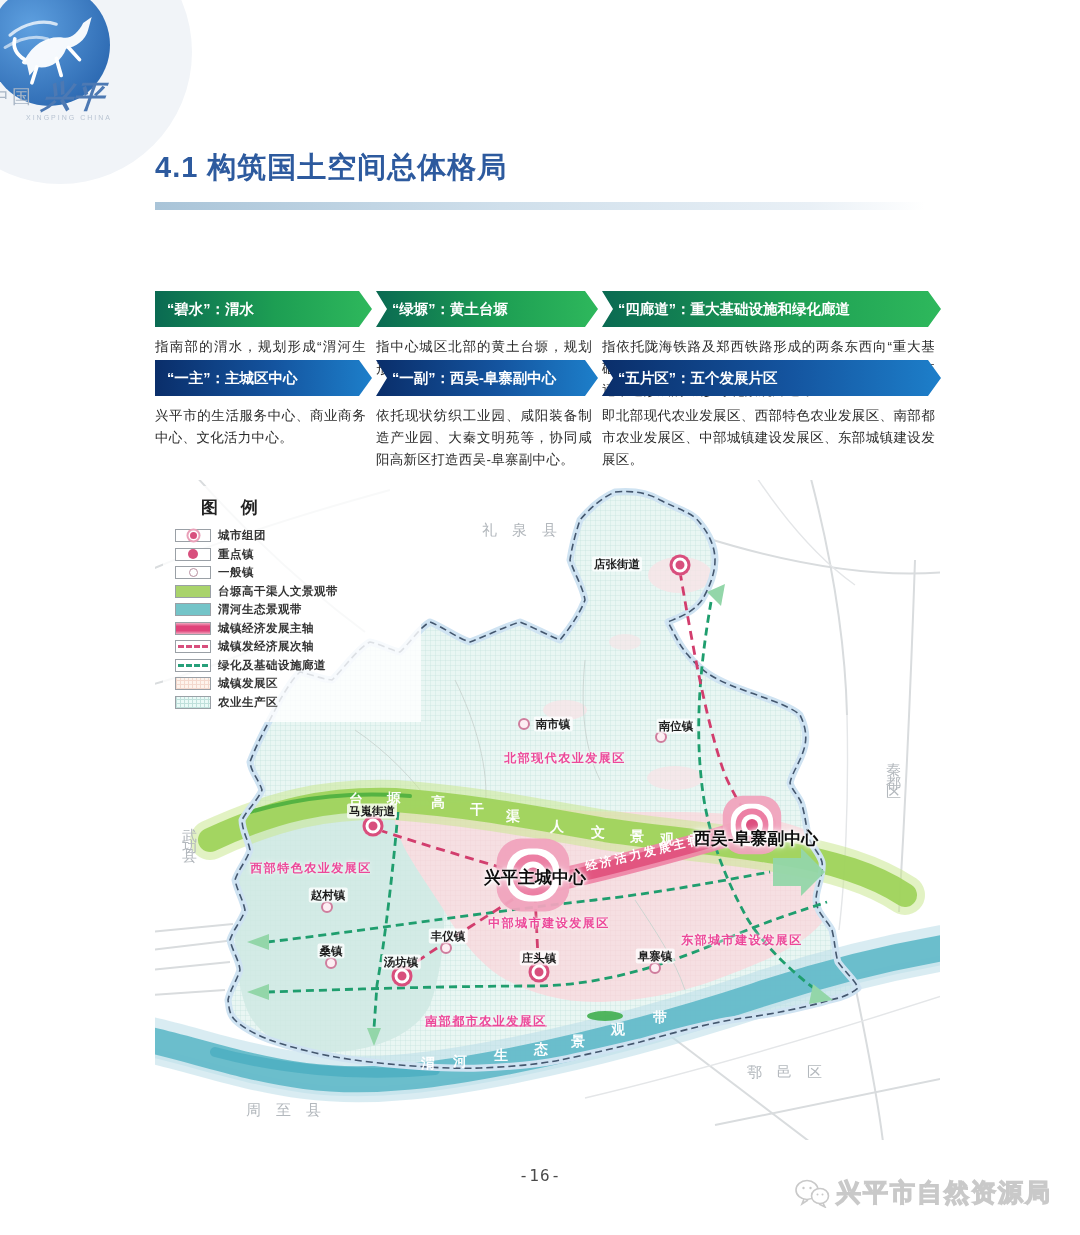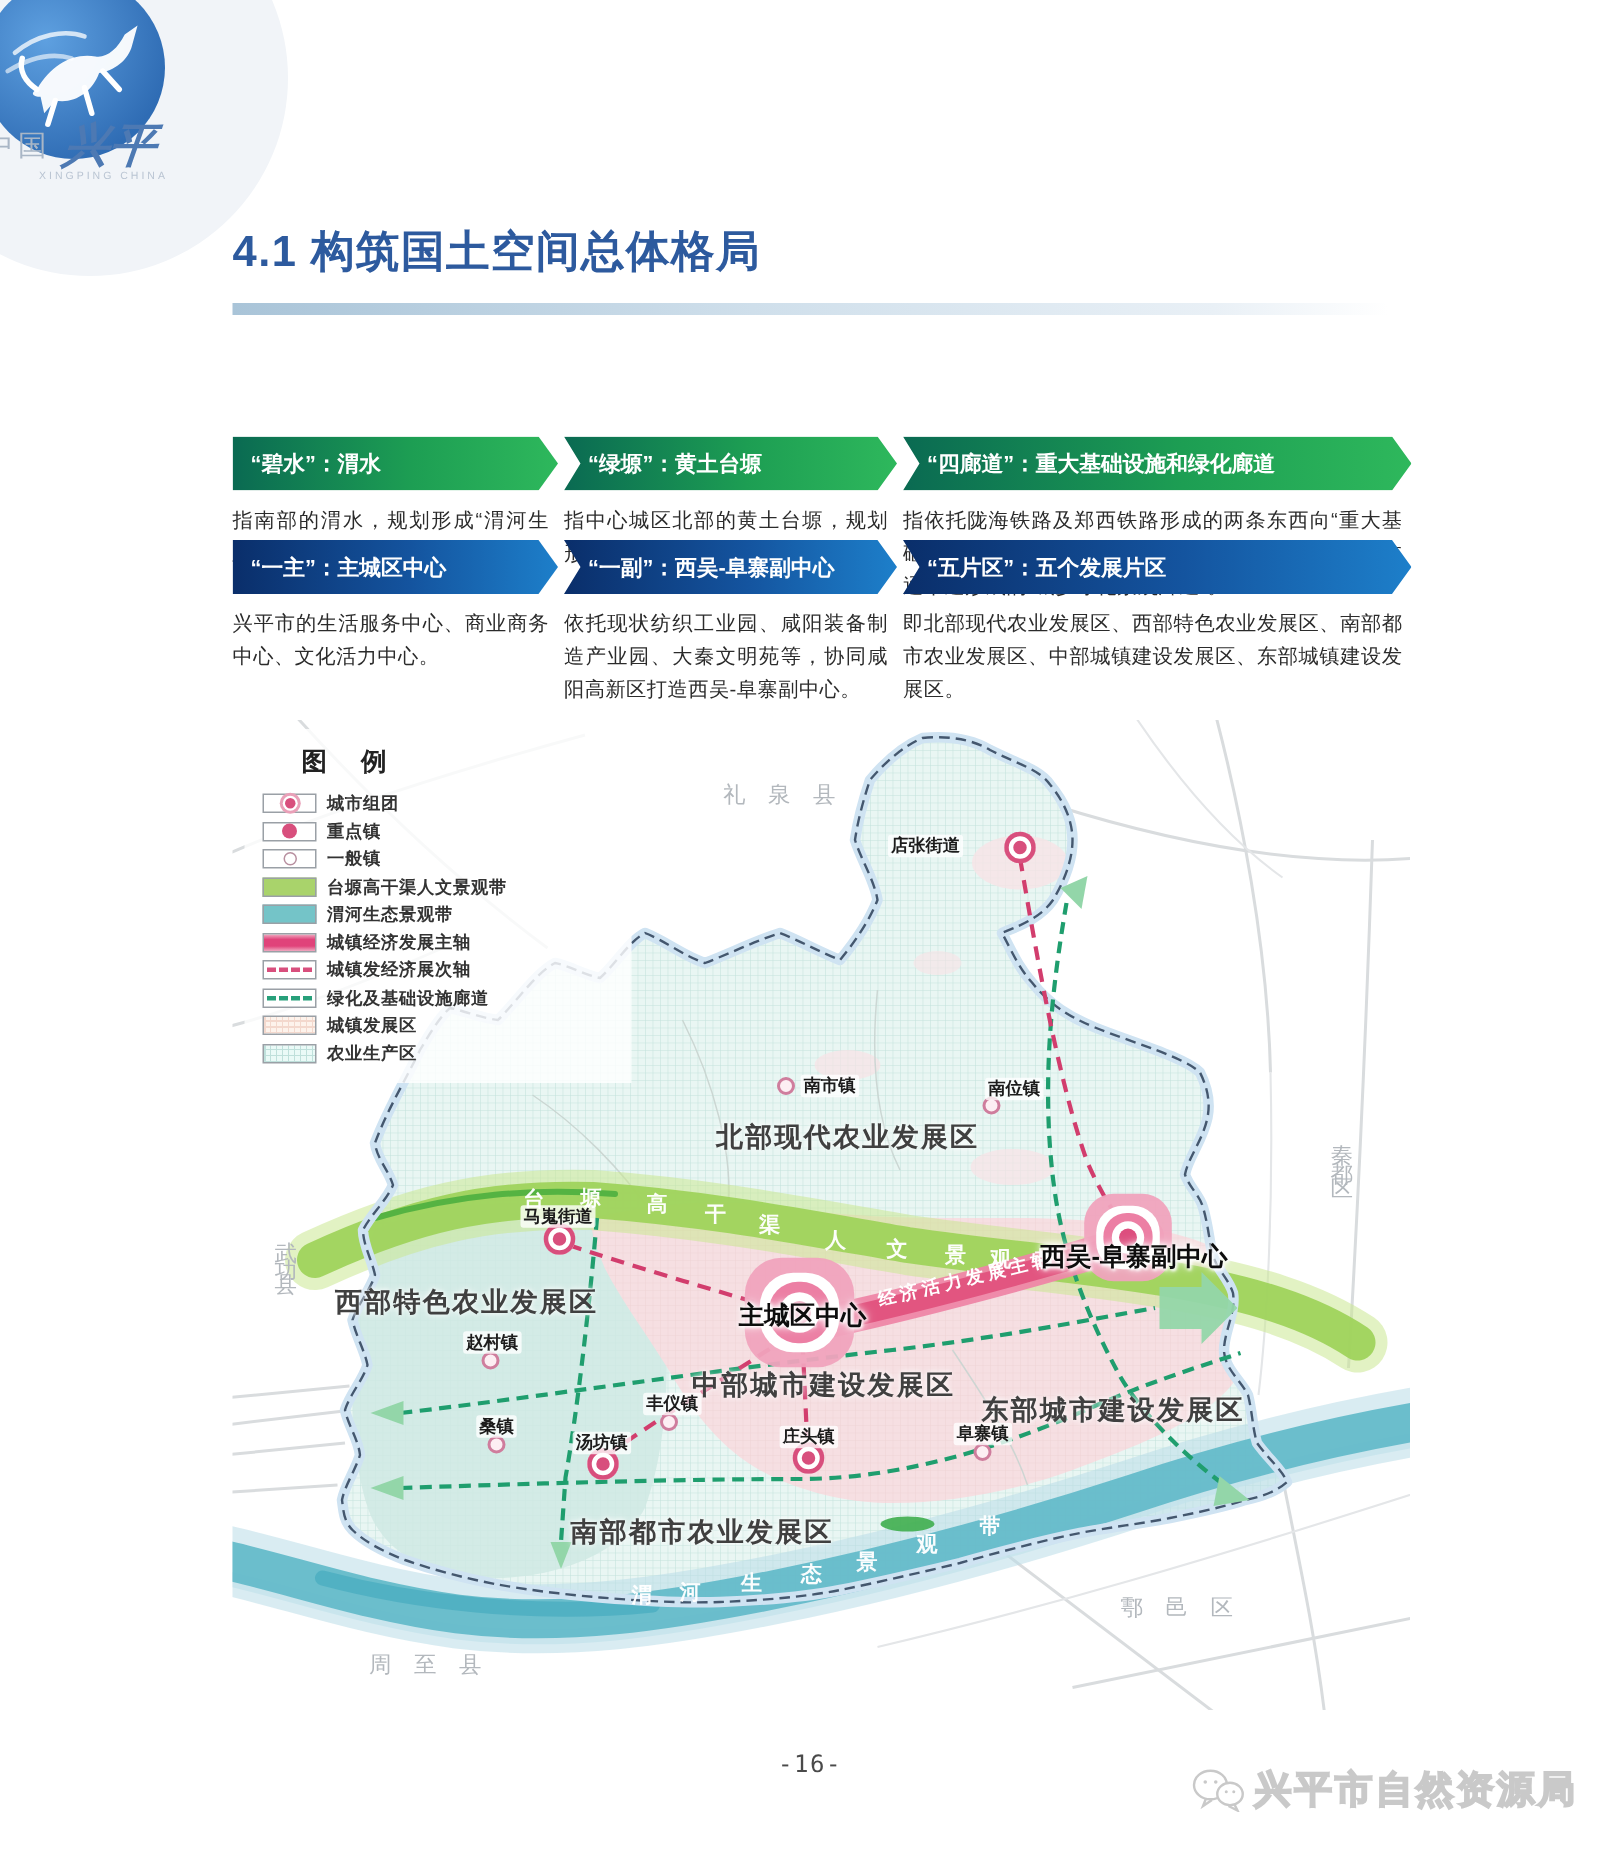--- a/index.html
+++ b/index.html
@@ -62,21 +62,21 @@
   .sw-green-dash .sw-inner{width:30px;border-top:3px dashed #27a07a;}
   .sw-urban-area{background-image:repeating-linear-gradient(0deg,#f3d8cd 0 1px,transparent 1px 4px),
                  repeating-linear-gradient(90deg,#f3d8cd 0 1px,#fdf3ec 1px 4px);}
   .sw-agri-area{background-image:repeating-linear-gradient(0deg,#bfe0db 0 1px,transparent 1px 4px),
                 repeating-linear-gradient(90deg,#bfe0db 0 1px,#eafaf7 1px 4px);}
   .legend-label{font-size:11.5px;font-weight:bold;color:#333;margin-left:7px;letter-spacing:.5px;}
 
   .neighbor-label{color:#b3b8bd;font-size:15px;}
   .neighbor-label.h{letter-spacing:15px;}
   .neighbor-label.v{writing-mode:vertical-rl;letter-spacing:11px;transform:translate(-50%,-50%);}
-  .zone-label{font-size:18px;font-weight:bold;color:#404040;letter-spacing:1.5px;
+  .zone-label{font-size:12px;font-weight:bold;color:#ec4899;letter-spacing:1.5px;
               text-shadow:0 0 3px rgba(255,255,255,.9),0 0 6px rgba(255,255,255,.8);}
   .town-label{font-size:11.5px;font-weight:bold;color:#1c1c1c;background:rgba(255,255,255,.78);
               padding:0 2px;border-radius:2px;}
   .marker-key{width:21px;height:21px;border-radius:50%;background:#d84f7d;
               box-shadow:inset 0 0 0 3px #d84f7d,inset 0 0 0 6px #fff;}
   .marker-town{width:12px;height:12px;border-radius:50%;background:#fdeef3;border:2px solid #cf7d9d;box-sizing:border-box;}
   .marker-center{width:15px;height:15px;border-radius:50%;background:#dd4e7e;
       box-shadow:0 0 0 6px #fff,0 0 0 13px #ec7fa4,0 0 0 19px #fff,0 0 0 29px rgba(240,163,189,.95);}
   .center-label{font-size:17px;font-weight:900;color:#0d0d0d;
       text-shadow:0 0 3px #fff,0 0 5px #fff,0 0 8px #fff,1px 1px 2px #fff;}
@@ -248,21 +248,21 @@
     <div class="overlay">
         <div class="pos neighbor-label h" style="left: 372px; top: 50px;">礼泉县</div>
         <div class="pos neighbor-label v" style="left: 34px; top: 352px;">武功县</div>
         <div class="pos neighbor-label v" style="left: 738px; top: 288px;">秦都区</div>
         <div class="pos neighbor-label h" style="left: 136px; top: 630px;">周至县</div>
         <div class="pos neighbor-label h" style="left: 637px; top: 592px;">鄠邑区</div>
         <div class="pos zone-label" style="left: 410px; top: 278px;">北部现代农业发展区</div>
         <div class="pos zone-label" style="left: 156px; top: 388px;">西部特色农业发展区</div>
         <div class="pos zone-label" style="left: 394px; top: 443px;">中部城市建设发展区</div>
         <div class="pos zone-label" style="left: 587px; top: 460px;">东部城市建设发展区</div>
-        <div class="pos zone-label" style="left: 313px; top: 541px;">南部都市农业发展区</div>
+        <div class="pos zone-label" style="left: 331px; top: 541px; text-decoration: underline;">南部都市农业发展区</div>
         <div class="pos band-char" style="left: 201px; top: 320px;">台</div>
         <div class="pos band-char" style="left: 239px; top: 319px;">塬</div>
         <div class="pos band-char" style="left: 283px; top: 323px;">高</div>
         <div class="pos band-char" style="left: 322px; top: 330px;">干</div>
         <div class="pos band-char" style="left: 358px; top: 337px;">渠</div>
         <div class="pos band-char" style="left: 402px; top: 347px;">人</div>
         <div class="pos band-char" style="left: 443px; top: 353px;">文</div>
         <div class="pos band-char" style="left: 482px; top: 357px;">景</div>
         <div class="pos band-char" style="left: 512px; top: 360px;">观</div>
         <div class="pos band-char" style="left: 542px; top: 360px;">带</div>
@@ -288,21 +288,21 @@
         <div class="pos town-label" style="left: 521px; top: 246px;">南位镇</div>
         <div class="pos marker-town" style="left: 172px; top: 427px;"></div>
         <div class="pos town-label" style="left: 173px; top: 415px;">赵村镇</div>
         <div class="pos marker-town" style="left: 176px; top: 483px;"></div>
         <div class="pos town-label" style="left: 176px; top: 471px;">桑镇</div>
         <div class="pos marker-town" style="left: 291px; top: 468px;"></div>
         <div class="pos town-label" style="left: 293px; top: 456px;">丰仪镇</div>
         <div class="pos marker-town" style="left: 500px; top: 488px;"></div>
         <div class="pos town-label" style="left: 500px; top: 476px;">阜寨镇</div>
         <div class="pos marker-center" style="left: 378px; top: 395px; transform: translate(-50%, -50%) scale(1);"></div>
-        <div class="pos center-label" style="left: 380px; top: 397px;">主城区中心</div>
+        <div class="pos center-label" style="left: 380px; top: 397px;">兴平主城中心</div>
         <div class="pos marker-center" style="left: 597px; top: 345px; transform: translate(-50%, -50%) scale(0.8);"></div>
         <div class="pos center-label" style="left: 601px; top: 358px;">西吴-阜寨副中心</div>
       </div>
 
     <div class="legend">
       <div class="legend-title">图 例</div>
       <div>
           <div class="legend-item">
             <div class="sw sw-cluster">
               <div class="sw-inner"></div>

